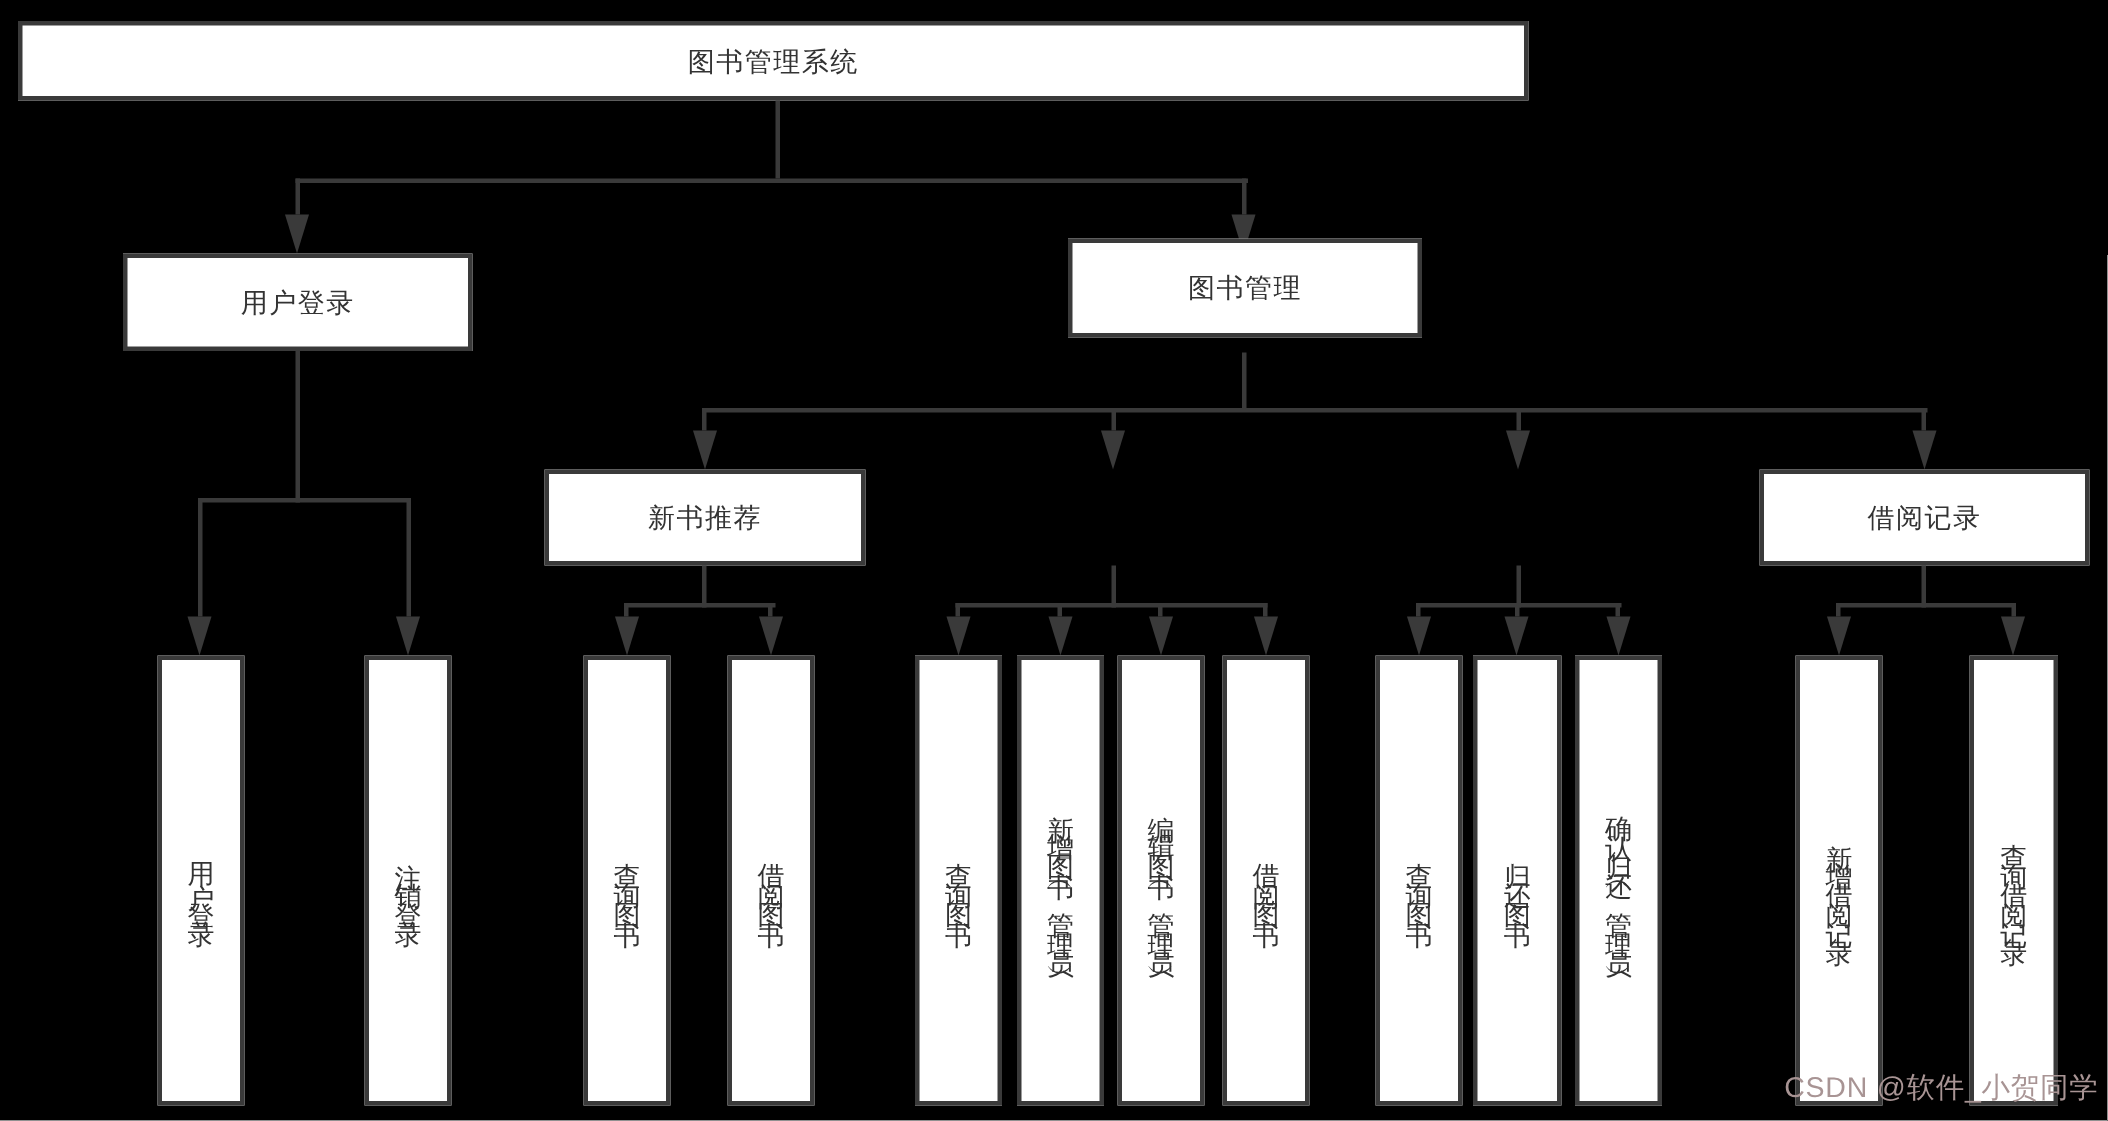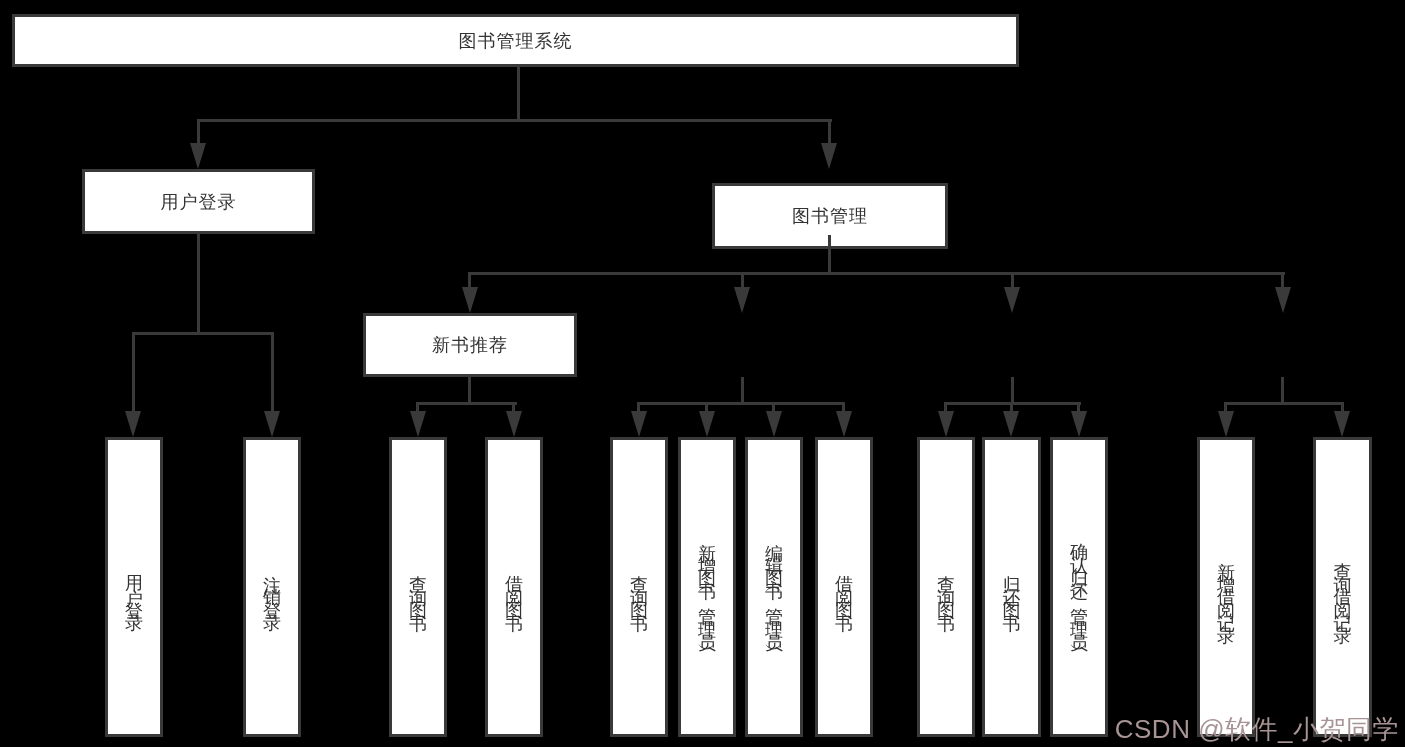--- a/index.html
+++ b/index.html
@@ -27,21 +27,21 @@
     top:437px;height:300px;overflow:hidden;
   }
   .ln{position:absolute;background:var(--line);}
   .ah{
     position:absolute;width:0;height:0;
     border-left:8px solid transparent;border-right:8px solid transparent;
     border-top:26px solid var(--line);
   }
   .watermark{
     position:absolute;z-index:5;right:6px;top:712px;
-    font-size:26px;letter-spacing:0.5px;color:var(--watermark);
+    font-size:19px;letter-spacing:0.5px;color:var(--watermark);
   }
 </style>
 </head>
 <body>
 
 <div id="canvas">
 
   <div class="box" style="left:12px;top:14px;width:1007px;height:53px;">
     <span>图书管理系统</span>
   </div>
@@ -49,21 +49,21 @@
   <div class="ln" style="left:517px;top:67px;width:3px;height:52px;"></div>
   <div class="ln" style="left:197px;top:119px;width:635px;height:3px;"></div>
   <div class="ln" style="left:197px;top:119px;width:3px;height:24px;"></div>
   <div class="ah" style="left:190px;top:143px;"></div>
   <div class="ln" style="left:828px;top:119px;width:3px;height:24px;"></div>
   <div class="ah" style="left:821px;top:143px;"></div>
 
   <div class="box" style="left:82px;top:169px;width:233px;height:65px;">
     <span>用户登录</span>
   </div>
-  <div class="box" style="left:712px;top:183px;width:236px;height:66px;">
+  <div class="box" style="left:712px;top:159px;width:236px;height:66px;">
     <span>图书管理</span>
   </div>
 
   <div class="ln" style="left:197px;top:233px;width:3px;height:102px;"></div>
   <div class="ln" style="left:132px;top:332px;width:142px;height:3px;"></div>
   <div class="ln" style="left:132px;top:332px;width:3px;height:79px;"></div>
   <div class="ah" style="left:125px;top:411px;"></div>
   <div class="ln" style="left:271px;top:332px;width:3px;height:79px;"></div>
   <div class="ah" style="left:264px;top:411px;"></div>
 
@@ -80,20 +80,23 @@
   <div class="ah" style="left:462px;top:287px;"></div>
   <div class="ln" style="left:741px;top:272px;width:3px;height:15px;"></div>
   <div class="ah" style="left:734px;top:287px;"></div>
   <div class="ln" style="left:1011px;top:272px;width:3px;height:15px;"></div>
   <div class="ah" style="left:1004px;top:287px;"></div>
   <div class="ln" style="left:1281px;top:272px;width:3px;height:15px;"></div>
   <div class="ah" style="left:1275px;top:287px;"></div>
 
   <div class="box" style="left:363px;top:313px;width:214px;height:64px;text-align:center;">
     <span>新书推荐</span>
+  </div>
+  <div class="box" style="left:1173px;top:313px;width:220px;height:64px;">
+    <span>借阅记录</span>
   </div>
 
   <div class="ln" style="left:468px;top:377px;width:3px;height:28px;"></div>
   <div class="ln" style="left:416px;top:402px;width:101px;height:3px;"></div>
   <div class="ln" style="left:416px;top:402px;width:3px;height:9px;"></div>
   <div class="ah" style="left:410px;top:411px;"></div>
   <div class="ln" style="left:512px;top:402px;width:3px;height:9px;"></div>
   <div class="ah" style="left:506px;top:411px;"></div>
 
   <div class="vbox" style="left:389px;width:58px;">

